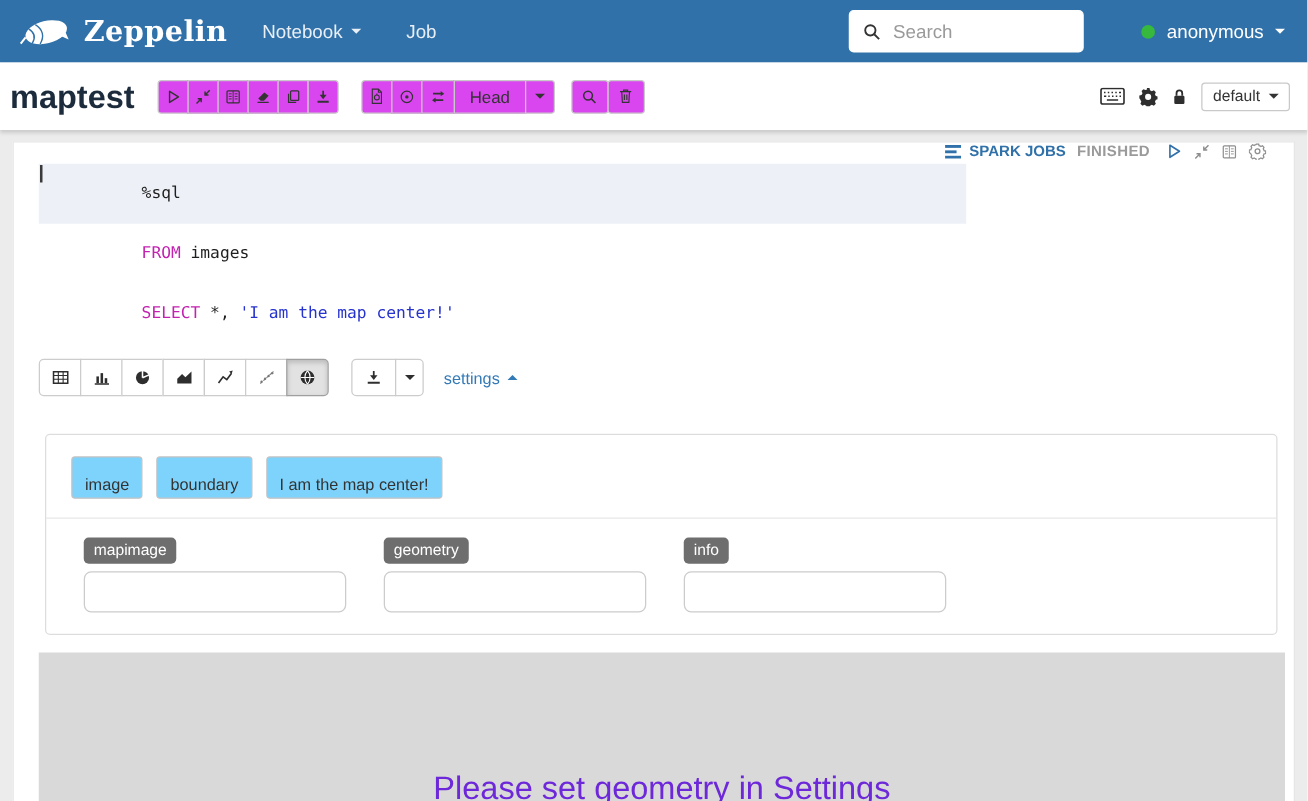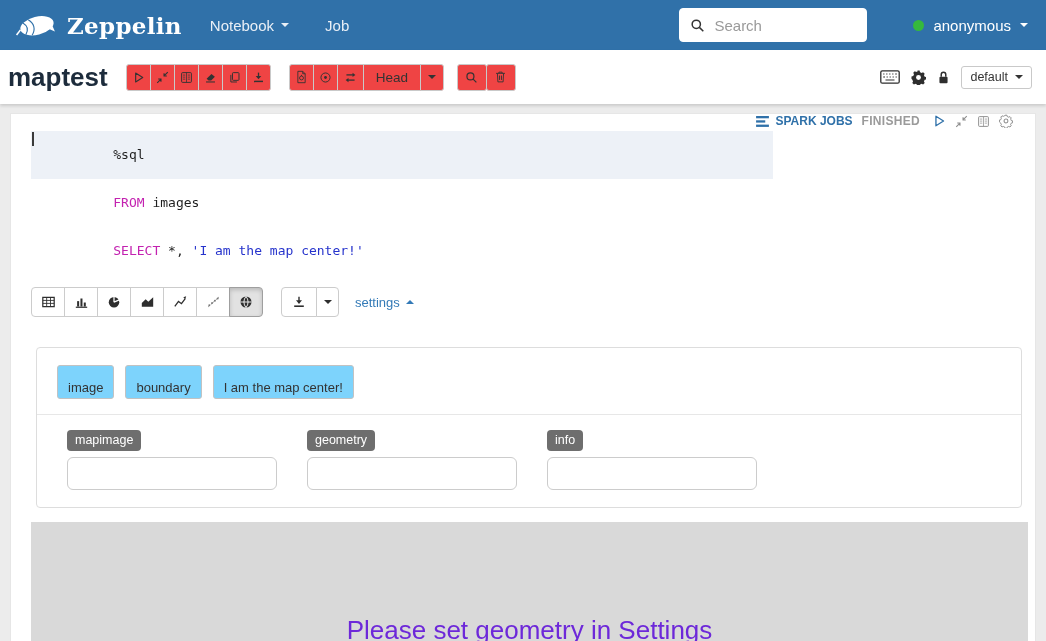--- a/index.html
+++ b/index.html
@@ -23,21 +23,21 @@
   .search-wrap { margin-left:auto; margin-right:46px; background:#fff; border-radius:4px; height:34px; width:188px; display:flex; align-items:center; gap:7px; padding:0 10px; border:1px solid #fff; }
   .search-wrap input { border:none; outline:none; font-size:15px; width:100%; color:#333; font-family:"Liberation Sans",sans-serif; }
   .search-wrap input::placeholder { color:#9a9a9a; }
   .user { display:flex; align-items:center; gap:9px; color:#fff; font-size:15px; cursor:pointer; }
   .status-dot { width:11px; height:11px; border-radius:50%; background:#36b93c; }
 
   
   .note-toolbar { height:54px; background:#fff; display:flex; align-items:center; padding:0 14px 0 8px; box-shadow:0 2px 3px rgba(0,0,0,.14); position:relative; z-index:5; }
   .note-title { font-size:26px; font-weight:bold; color:#1d2c3c; margin:0 10px 0 0; font-family:"Liberation Sans",sans-serif; }
   .btn-group { display:flex; margin-left:8px; }
-  .tb-btn { height:27px; min-width:24px; padding:0 5px; background:#ef4444; border:1px solid #c9c9c9; display:flex; align-items:center; justify-content:center; color:#333; cursor:pointer; gap:5px; }
+  .tb-btn { height:27px; min-width:24px; padding:0 5px; background:#d946ef; border:1px solid #c9c9c9; display:flex; align-items:center; justify-content:center; color:#333; cursor:pointer; gap:5px; }
   .tb-btn + .tb-btn { margin-left:-1px; }
   .btn-group .tb-btn:first-child { border-radius:3px 0 0 3px; }
   .btn-group .tb-btn:last-child  { border-radius:0 3px 3px 0; }
   .tb-btn.single { border-radius:3px; }
   .tb-btn.head-btn { padding:0 12px; font-size:13.5px; color:#333; }
   .ml18 { margin-left:18px; } .ml13 { margin-left:13px; }
   .right-tools { margin-left:auto; display:flex; align-items:center; gap:11px; color:#2e2e2e; }
   .dd-btn { border:1px solid #c9c9c9; border-radius:3px; height:23px; padding:0 8px; font-size:12.5px; display:flex; gap:7px; align-items:center; color:#333; background:#fff; cursor:pointer; }
 
   

